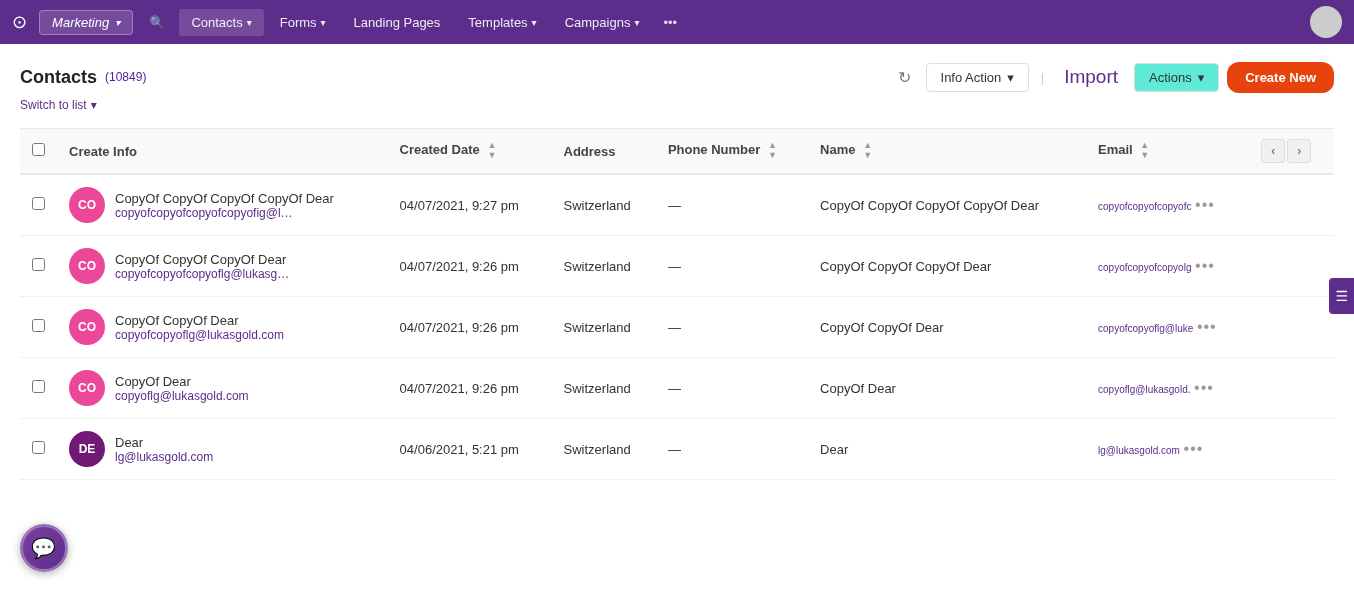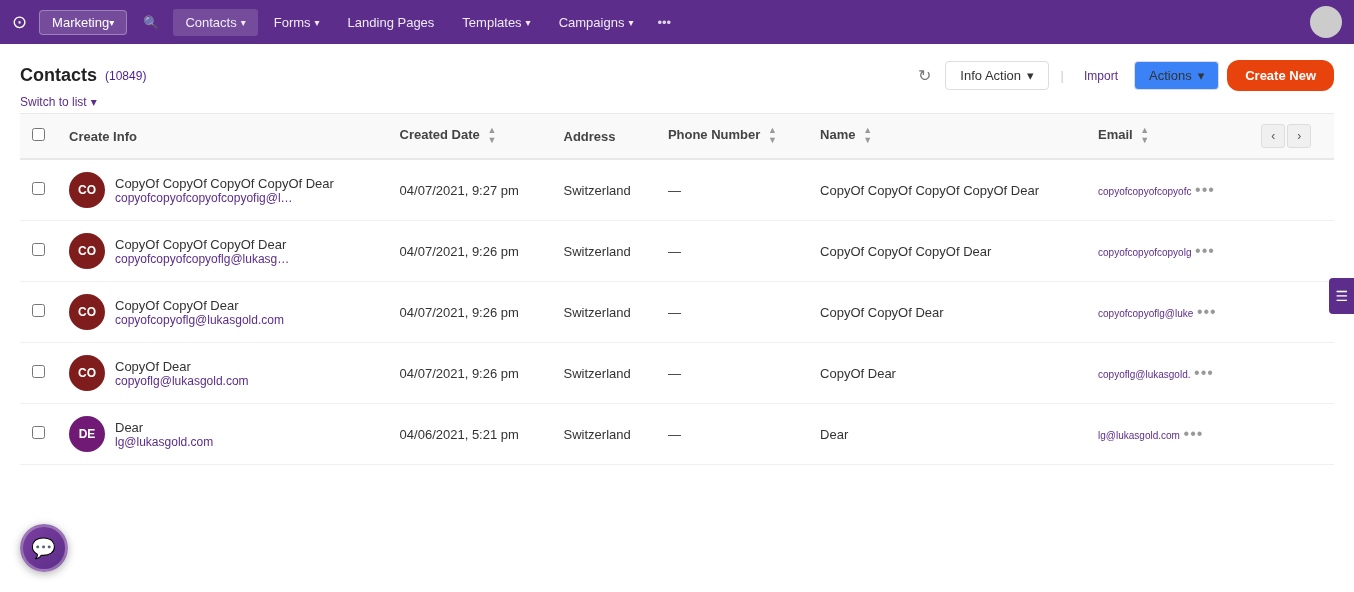--- a/index.html
+++ b/index.html
@@ -20,23 +20,25 @@
       margin-right: 8px;
     }
     .topnav-marketing {
       background: rgba(255,255,255,0.15);
       border: 1px solid rgba(255,255,255,0.3);
       border-radius: 4px;
       color: #fff;
       padding: 4px 12px;
       display: flex;
       align-items: center;
+      gap: 6px;
       cursor: pointer;
       font-size: 13px;
       margin-right: 6px;
+      font-style: italic;
     }
     .topnav-search {
       color: rgba(255,255,255,0.7);
       padding: 6px;
       cursor: pointer;
       margin-right: 4px;
     }
     .topnav-item {
       color: rgba(255,255,255,0.9);
       padding: 6px 12px;
@@ -106,26 +108,26 @@
     }
     .divider-v {
       color: #ccc;
       margin: 0 4px;
     }
     .import-btn {
       background: none;
       border: none;
       color: #5c2d8a;
       cursor: pointer;
-      font-size: 12px;
+      font-size: 19px;
       font-weight: 500;
       padding: 6px 8px;
     }
     .actions-btn {
-      background: #3b82f6;
+      background: #5eead4;
       border: 1px solid #ddd;
       border-radius: 4px;
       padding: 6px 14px;
       cursor: pointer;
       display: flex;
       align-items: center;
       gap: 6px;
       font-size: 13px;
       color: #333;
     }
@@ -139,21 +141,21 @@
       font-weight: 600;
       cursor: pointer;
     }
     .switch-to-list {
       display: flex;
       align-items: center;
       gap: 4px;
       color: #5c2d8a;
       cursor: pointer;
       font-size: 12px;
-      margin-bottom: 4px;
+      margin-bottom: 16px;
     }
 
     
     .contacts-table {
       width: 100%;
       border-collapse: collapse;
     }
     .contacts-table th {
       background: #f9f9f9;
       border-bottom: 2px solid #e8e8e8;
@@ -179,21 +181,21 @@
       border-bottom: 1px solid #f0f0f0;
       vertical-align: middle;
       font-size: 13px;
       color: #333;
     }
 
     .avatar-circle {
       width: 36px;
       height: 36px;
       border-radius: 50%;
-      background: #7f1d1d;
+      background: #ec4899;
       display: flex;
       align-items: center;
       justify-content: center;
       color: #fff;
       font-weight: 600;
       font-size: 12px;
       flex-shrink: 0;
     }
     .avatar-orange { background: #701a75; }
     .contact-info { display: flex; align-items: center; gap: 10px; }

